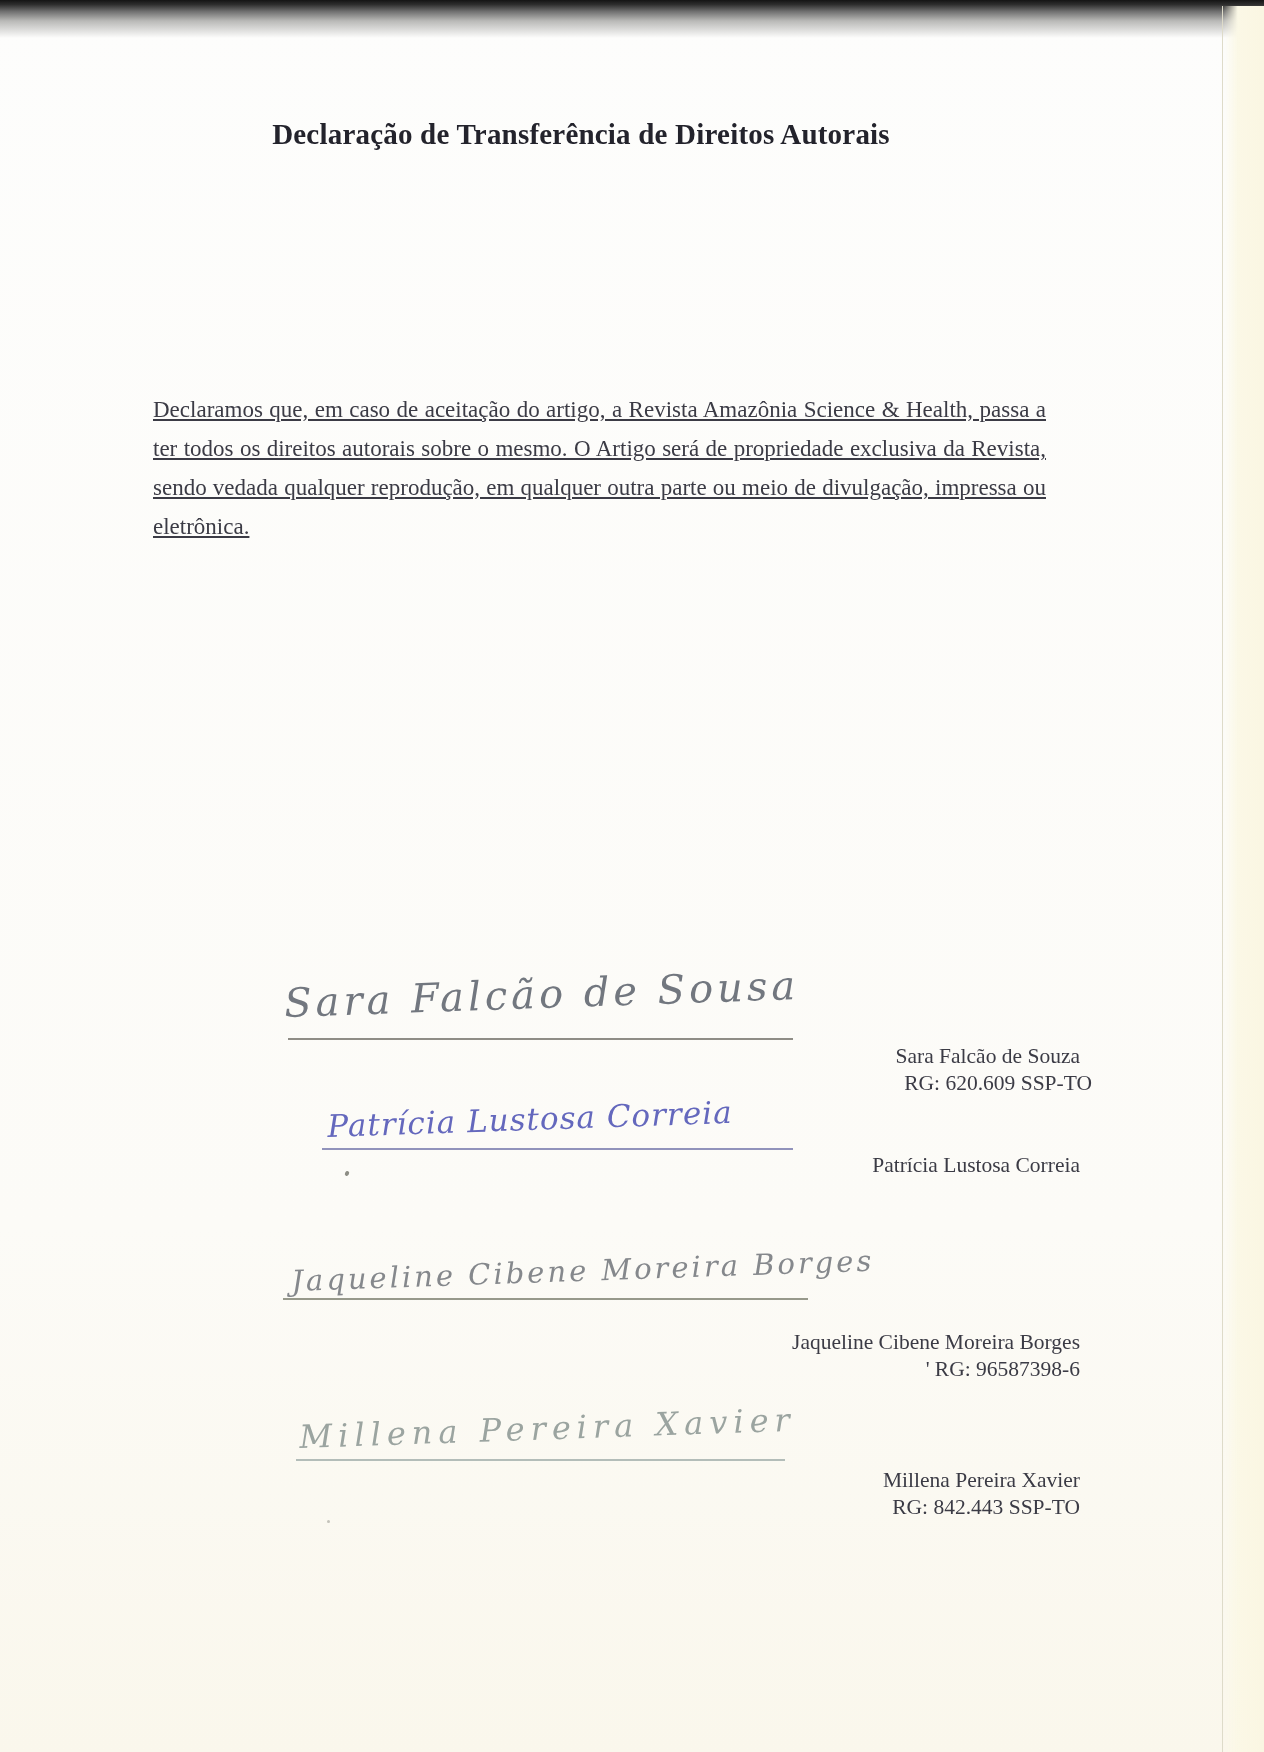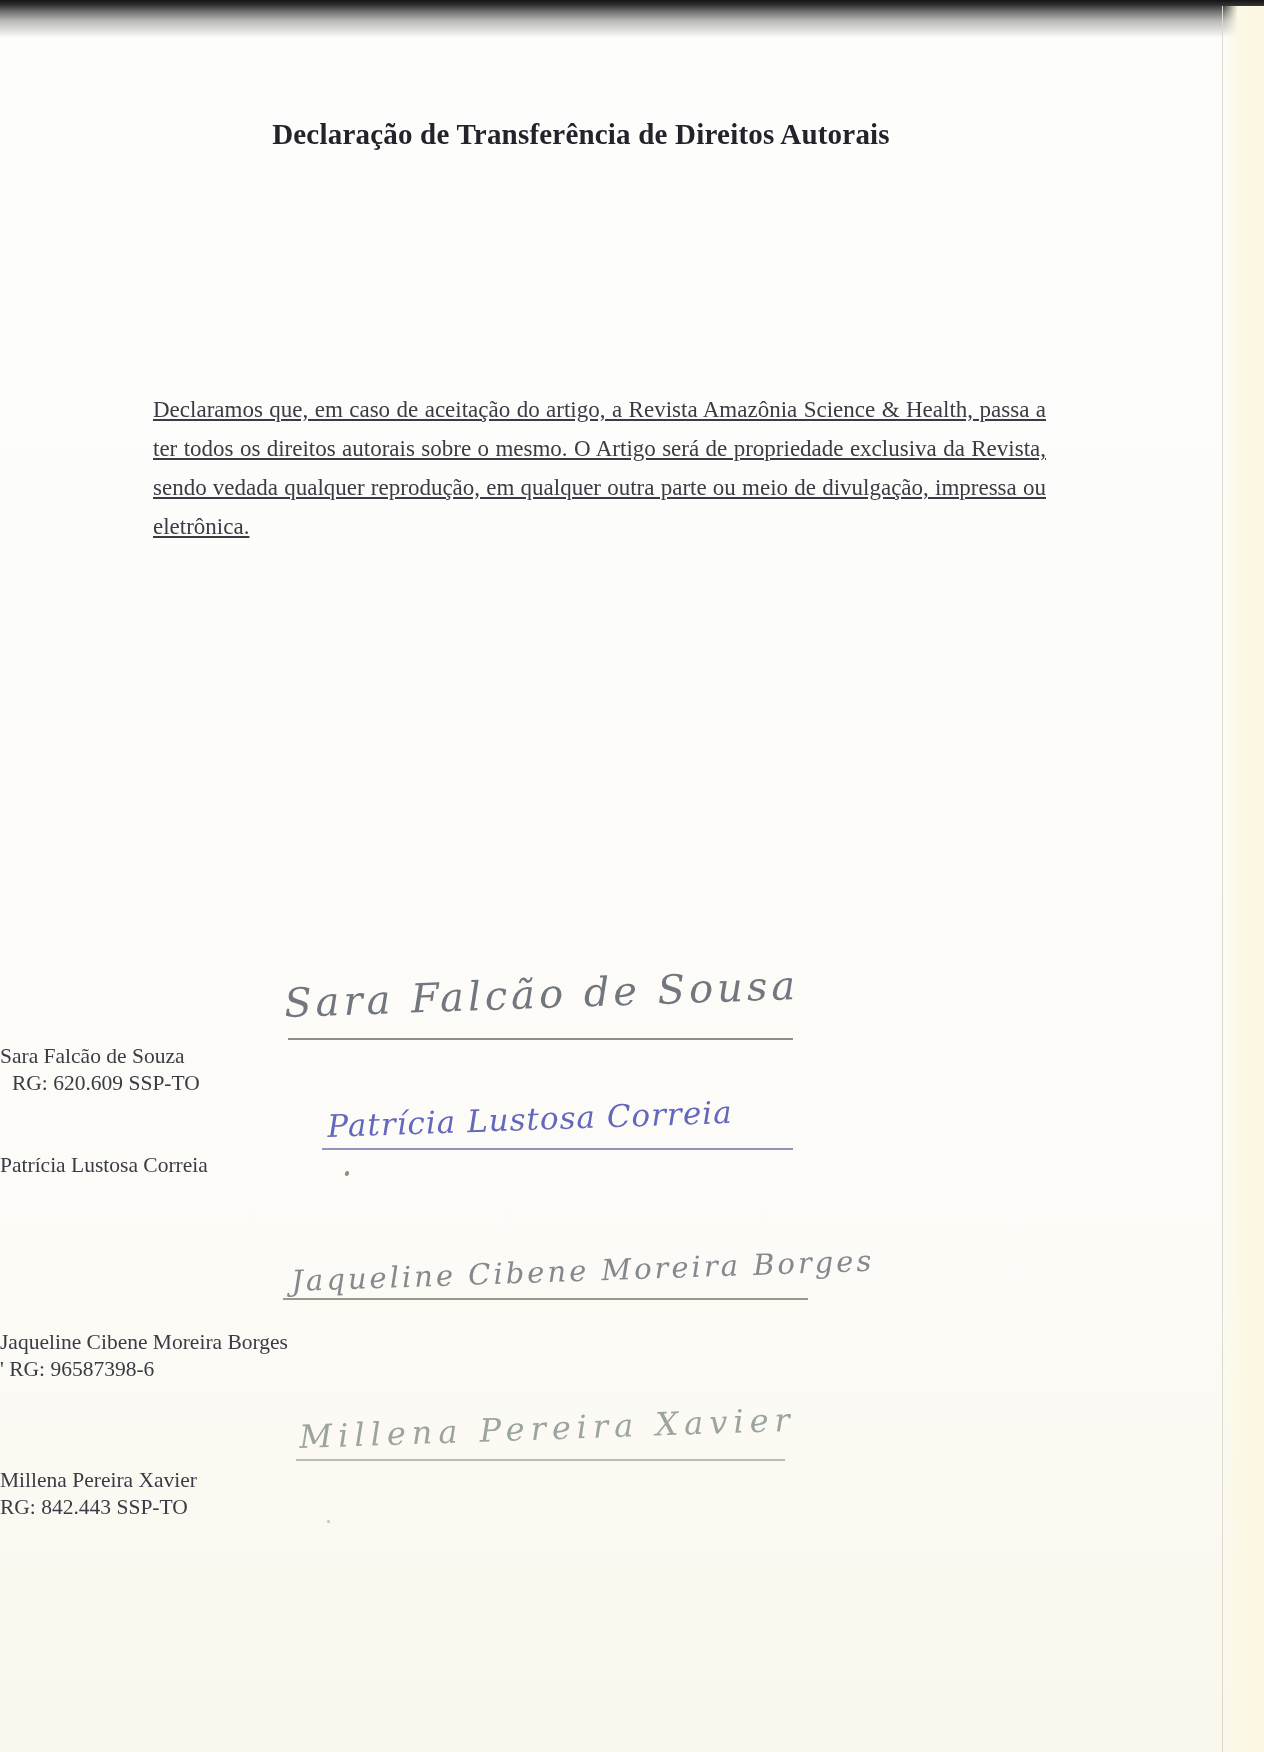--- a/index.html
+++ b/index.html
@@ -52,21 +52,21 @@
   .s3-script{left:292px;top:1264px;font-size:29px;letter-spacing:3px;color:#85888c;}
   .s4-script{left:300px;top:1418px;font-size:32px;letter-spacing:6px;color:#9ba4a0;}
 
   .sig-line{position:absolute;height:2px;}
   .s1-line{left:288px;top:1038px;width:505px;background:#8f8d86;}
   .s2-line{left:322px;top:1148px;width:471px;background:#9193bb;}
   .s3-line{left:283px;top:1298px;width:525px;background:#97998b;}
   .s4-line{left:296px;top:1459px;width:489px;background:#b3bdb9;}
 
   .sig-name,.sig-rg{
-    position:absolute;left:0;width:1080px;text-align:left;
+    position:absolute;left:0;width:1080px;text-align:right;
     font-size:21.5px;color:#3b3b45;
   }
   .s1-name{top:1044px;} .s1-rg{top:1071px;padding-left:12px;}
   .s2-name{top:1153px;} .s2-rg{top:1180px;}
   .s3-name{top:1330px;} .s3-rg{top:1357px;}
   .s4-name{top:1468px;} .s4-rg{top:1495px;}
 </style>
 </head>
 <body>
 

